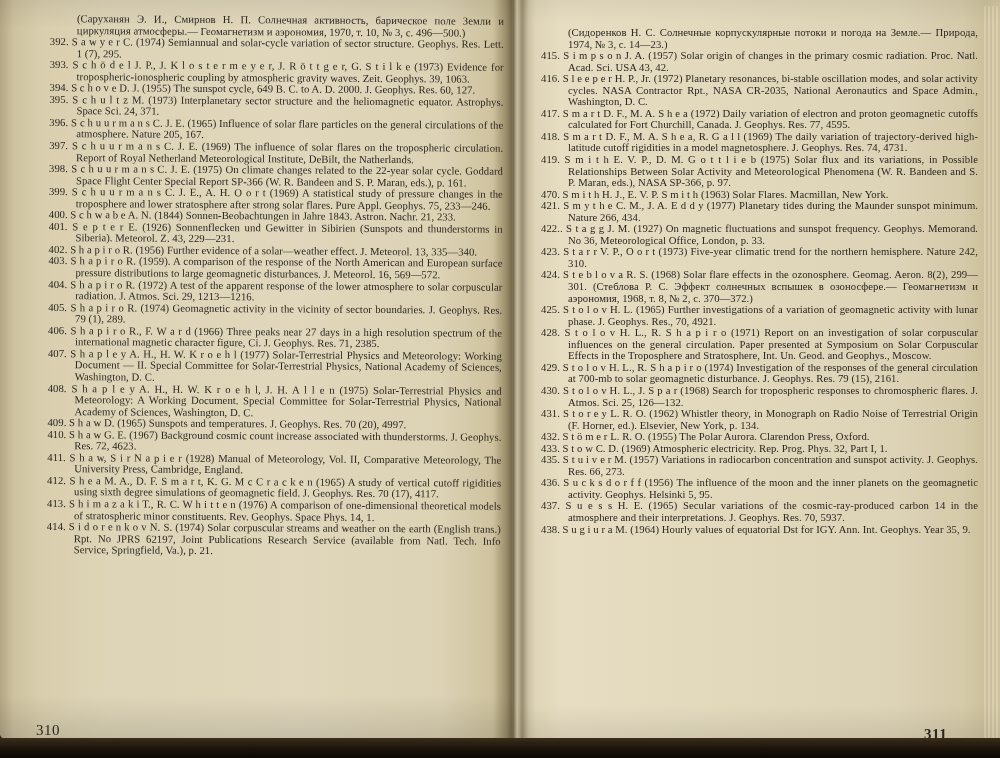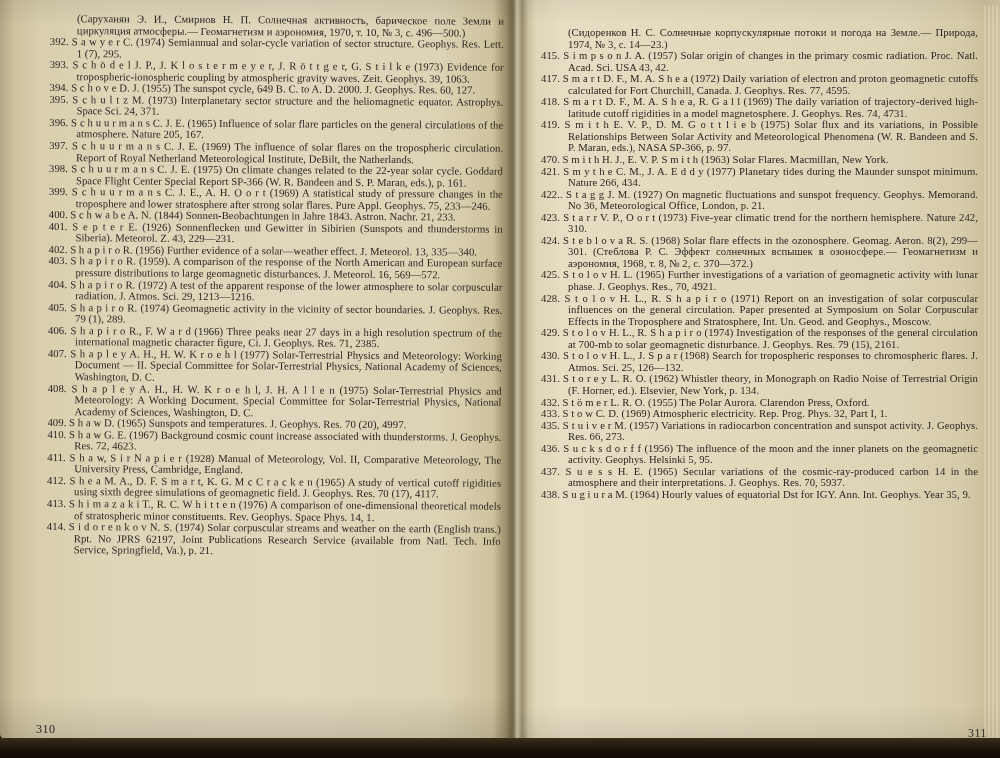--- a/index.html
+++ b/index.html
@@ -71,26 +71,26 @@
     padding-left: 27px;
     text-indent: -27px;
   }
   .refs p.cont { text-indent: 0; }
 
   .col-left  { left: 50px;  top: 13px; width: 454px; transform: rotate(0.35deg); transform-origin: left top; }
   .col-right { left: 541px; top: 27px; width: 437px; }
 
   .pagenum {
     position: absolute;
-    font-size: 12px;
+    font-size: 15px;
     color: #2b2722;
     letter-spacing: 0.5px;
   }
   .pn-left  { left: 36px;  top: 722px; }
-  .pn-right { left: 968px; top: 726px; }
+  .pn-right { left: 924px; top: 726px; font-weight: bold; }
 </style>
 </head>
 <body>
 
 <div class="spread">
 
   <div class="page page-left"></div>
   <div class="page page-right"></div>
 
   <div class="refs col-left">
@@ -116,26 +116,27 @@
       <p class="ref">410. S h a w  G. E. (1967) Background cosmic count increase associated with thunderstorms. J. Geophys. Res. 72, 4623.</p>
       <p class="ref">411. S h a w,  S i r  N a p i e r (1928) Manual of Meteorology, Vol. II, Comparative Meteorology, The University Press, Cambridge, England.</p>
       <p class="ref">412. S h e a  M. A., D. F. S m a r t, K. G. M c C r a c k e n (1965) A study of vertical cutoff rigidities using sixth degree simulations of geomagnetic field. J. Geophys. Res. 70 (17), 4117.</p>
       <p class="ref">413. S h i m a z a k i  T., R. C. W h i t t e n (1976) A comparison of one-dimensional theoretical models of stratospheric minor constituents. Rev. Geophys. Space Phys. 14, 1.</p>
       <p class="ref">414. S i d o r e n k o v  N. S. (1974) Solar corpuscular streams and weather on the earth (English trans.) Rpt. No JPRS 62197, Joint Publications Research Service (available from Natl. Tech. Info Service, Springfield, Va.), p. 21.</p>
     </div>
 
   <div class="refs col-right">
       <p class="ref cont">(Сидоренков Н. С. Солнечные корпускулярные потоки и погода на Земле.— Природа, 1974, № 3, с. 14—23.)</p>
       <p class="ref">415. S i m p s o n  J. A. (1957) Solar origin of changes in the primary cosmic radiation. Proc. Natl. Acad. Sci. USA 43, 42.</p>
+      <p class="ref">416. S l e e p e r  H. P., Jr. (1972) Planetary resonances, bi-stable oscillation modes, and solar activity cycles. NASA Contractor Rpt., NASA CR-2035, National Aeronautics and Space Admin., Washington, D. C.</p>
       <p class="ref">417. S m a r t  D. F., M. A. S h e a (1972) Daily variation of electron and proton geomagnetic cutoffs calculated for Fort Churchill, Canada. J. Geophys. Res. 77, 4595.</p>
       <p class="ref">418. S m a r t  D. F., M. A. S h e a, R. G a l l (1969) The daily variation of trajectory-derived high-latitude cutoff rigidities in a model magnetosphere. J. Geophys. Res. 74, 4731.</p>
       <p class="ref">419. S m i t h  E. V. P., D. M. G o t t l i e b (1975) Solar flux and its variations, in Possible Relationships Between Solar Activity and Meteorological Phenomena (W. R. Bandeen and S. P. Maran, eds.), NASA SP-366, p. 97.</p>
       <p class="ref">470. S m i t h  H. J., E. V. P. S m i t h (1963) Solar Flares. Macmillan, New York.</p>
       <p class="ref">421. S m y t h e  C. M., J. A. E d d y (1977) Planetary tides during the Maunder sunspot minimum. Nature 266, 434.</p>
-      <p class="ref">422.. S t a g g  J. M. (1927) On magnetic fluctuations and sunspot frequency. Geophys. Memorand. No 36, Meteorological Office, London, p. 21.</p>
+      <p class="ref">422.. S t a g g  J. M. (1927) On magnetic fluctuations and sunspot frequency. Geophys. Memorand. No 36, Meteorological Office, London, p. 33.</p>
       <p class="ref">423. S t a r r  V. P., O o r t (1973) Five-year climatic trend for the northern hemisphere. Nature 242, 310.</p>
       <p class="ref">424. S t e b l o v a  R. S. (1968) Solar flare effects in the ozonosphere. Geomag. Aeron. 8(2), 299—301. (Стеблова Р. С. Эффект солнечных вспышек в озоносфере.— Геомагнетизм и аэрономия, 1968, т. 8, № 2, с. 370—372.)</p>
       <p class="ref">425. S t o l o v  H. L. (1965) Further investigations of a variation of geomagnetic activity with lunar phase. J. Geophys. Res., 70, 4921.</p>
       <p class="ref">428. S t o l o v  H. L., R. S h a p i r o (1971) Report on an investigation of solar corpuscular influences on the general circulation. Paper presented at Symposium on Solar Corpuscular Effects in the Troposphere and Stratosphere, Int. Un. Geod. and Geophys., Moscow.</p>
       <p class="ref">429. S t o l o v  H. L., R. S h a p i r o (1974) Investigation of the responses of the general circulation at 700-mb to solar geomagnetic disturbance. J. Geophys. Res. 79 (15), 2161.</p>
       <p class="ref">430. S t o l o v  H. L., J. S p a r (1968) Search for tropospheric responses to chromospheric flares. J. Atmos. Sci. 25, 126—132.</p>
       <p class="ref">431. S t o r e y  L. R. O. (1962) Whistler theory, in Monograph on Radio Noise of Terrestrial Origin (F. Horner, ed.). Elsevier, New York, p. 134.</p>
       <p class="ref">432. S t ö m e r  L. R. O. (1955) The Polar Aurora. Clarendon Press, Oxford.</p>
       <p class="ref">433. S t o w  C. D. (1969) Atmospheric electricity. Rep. Prog. Phys. 32, Part I, 1.</p>
       <p class="ref">435. S t u i v e r  M. (1957) Variations in radiocarbon concentration and sunspot activity. J. Geophys. Res. 66, 273.</p>

